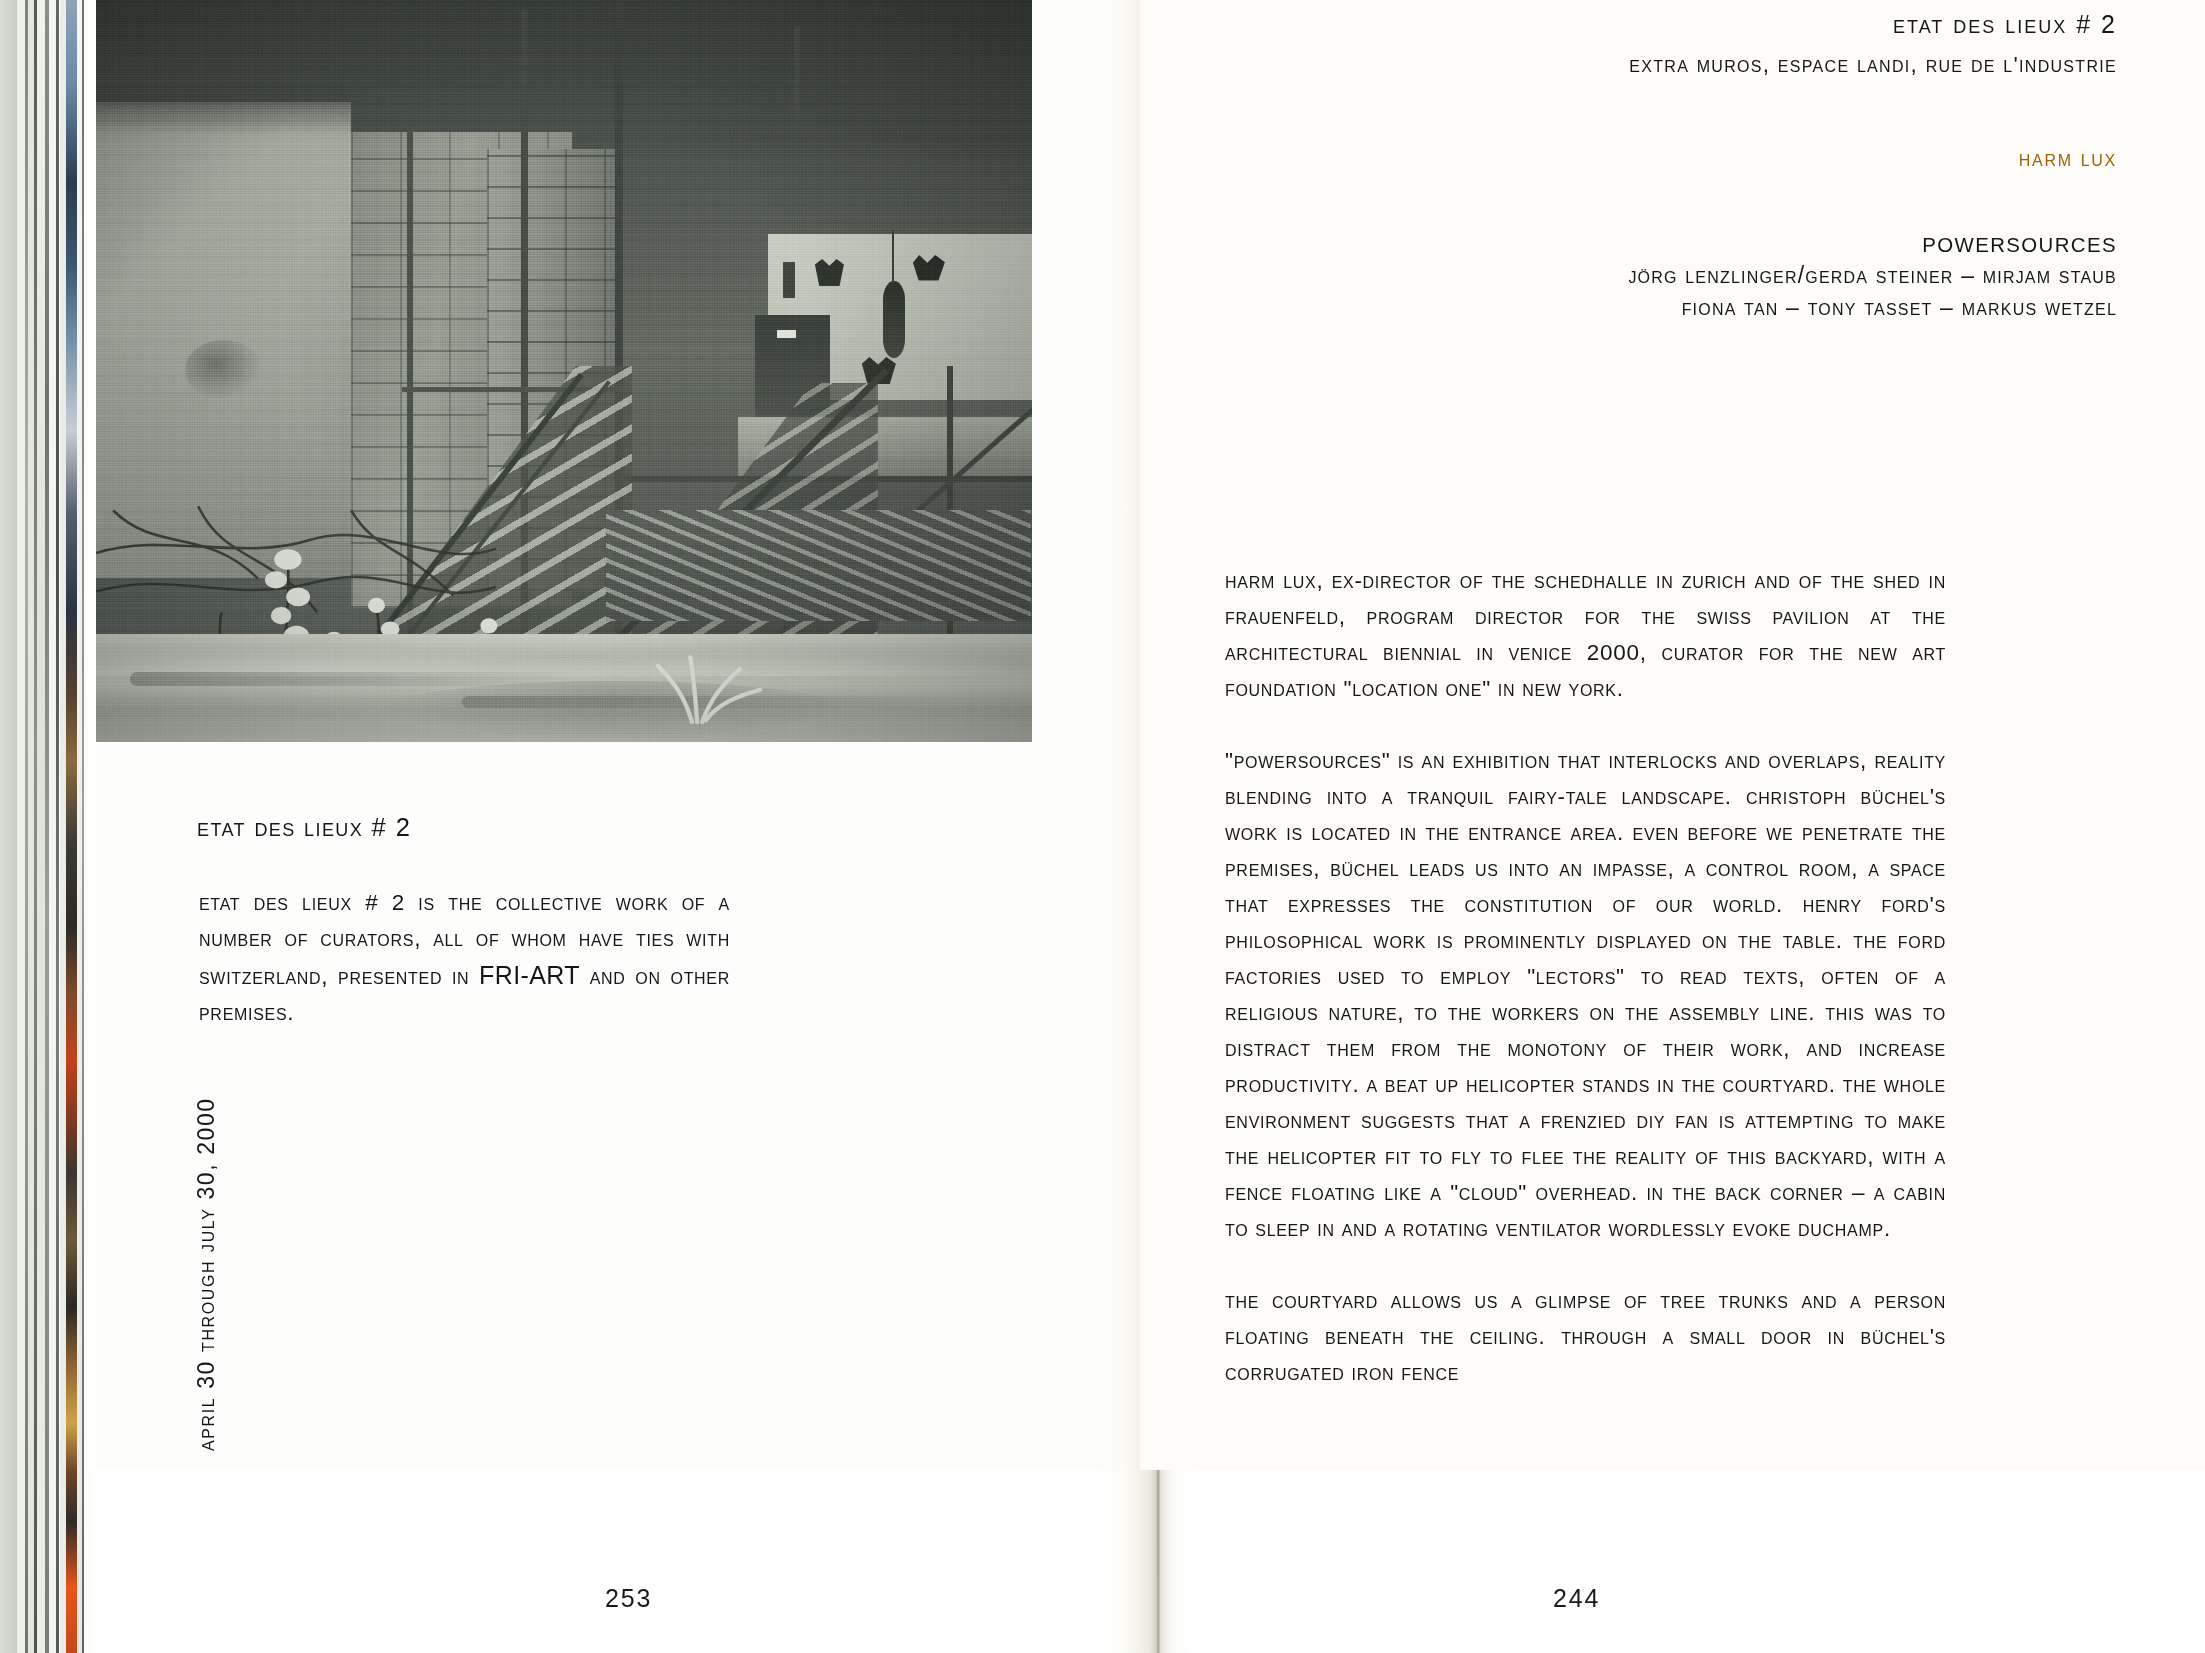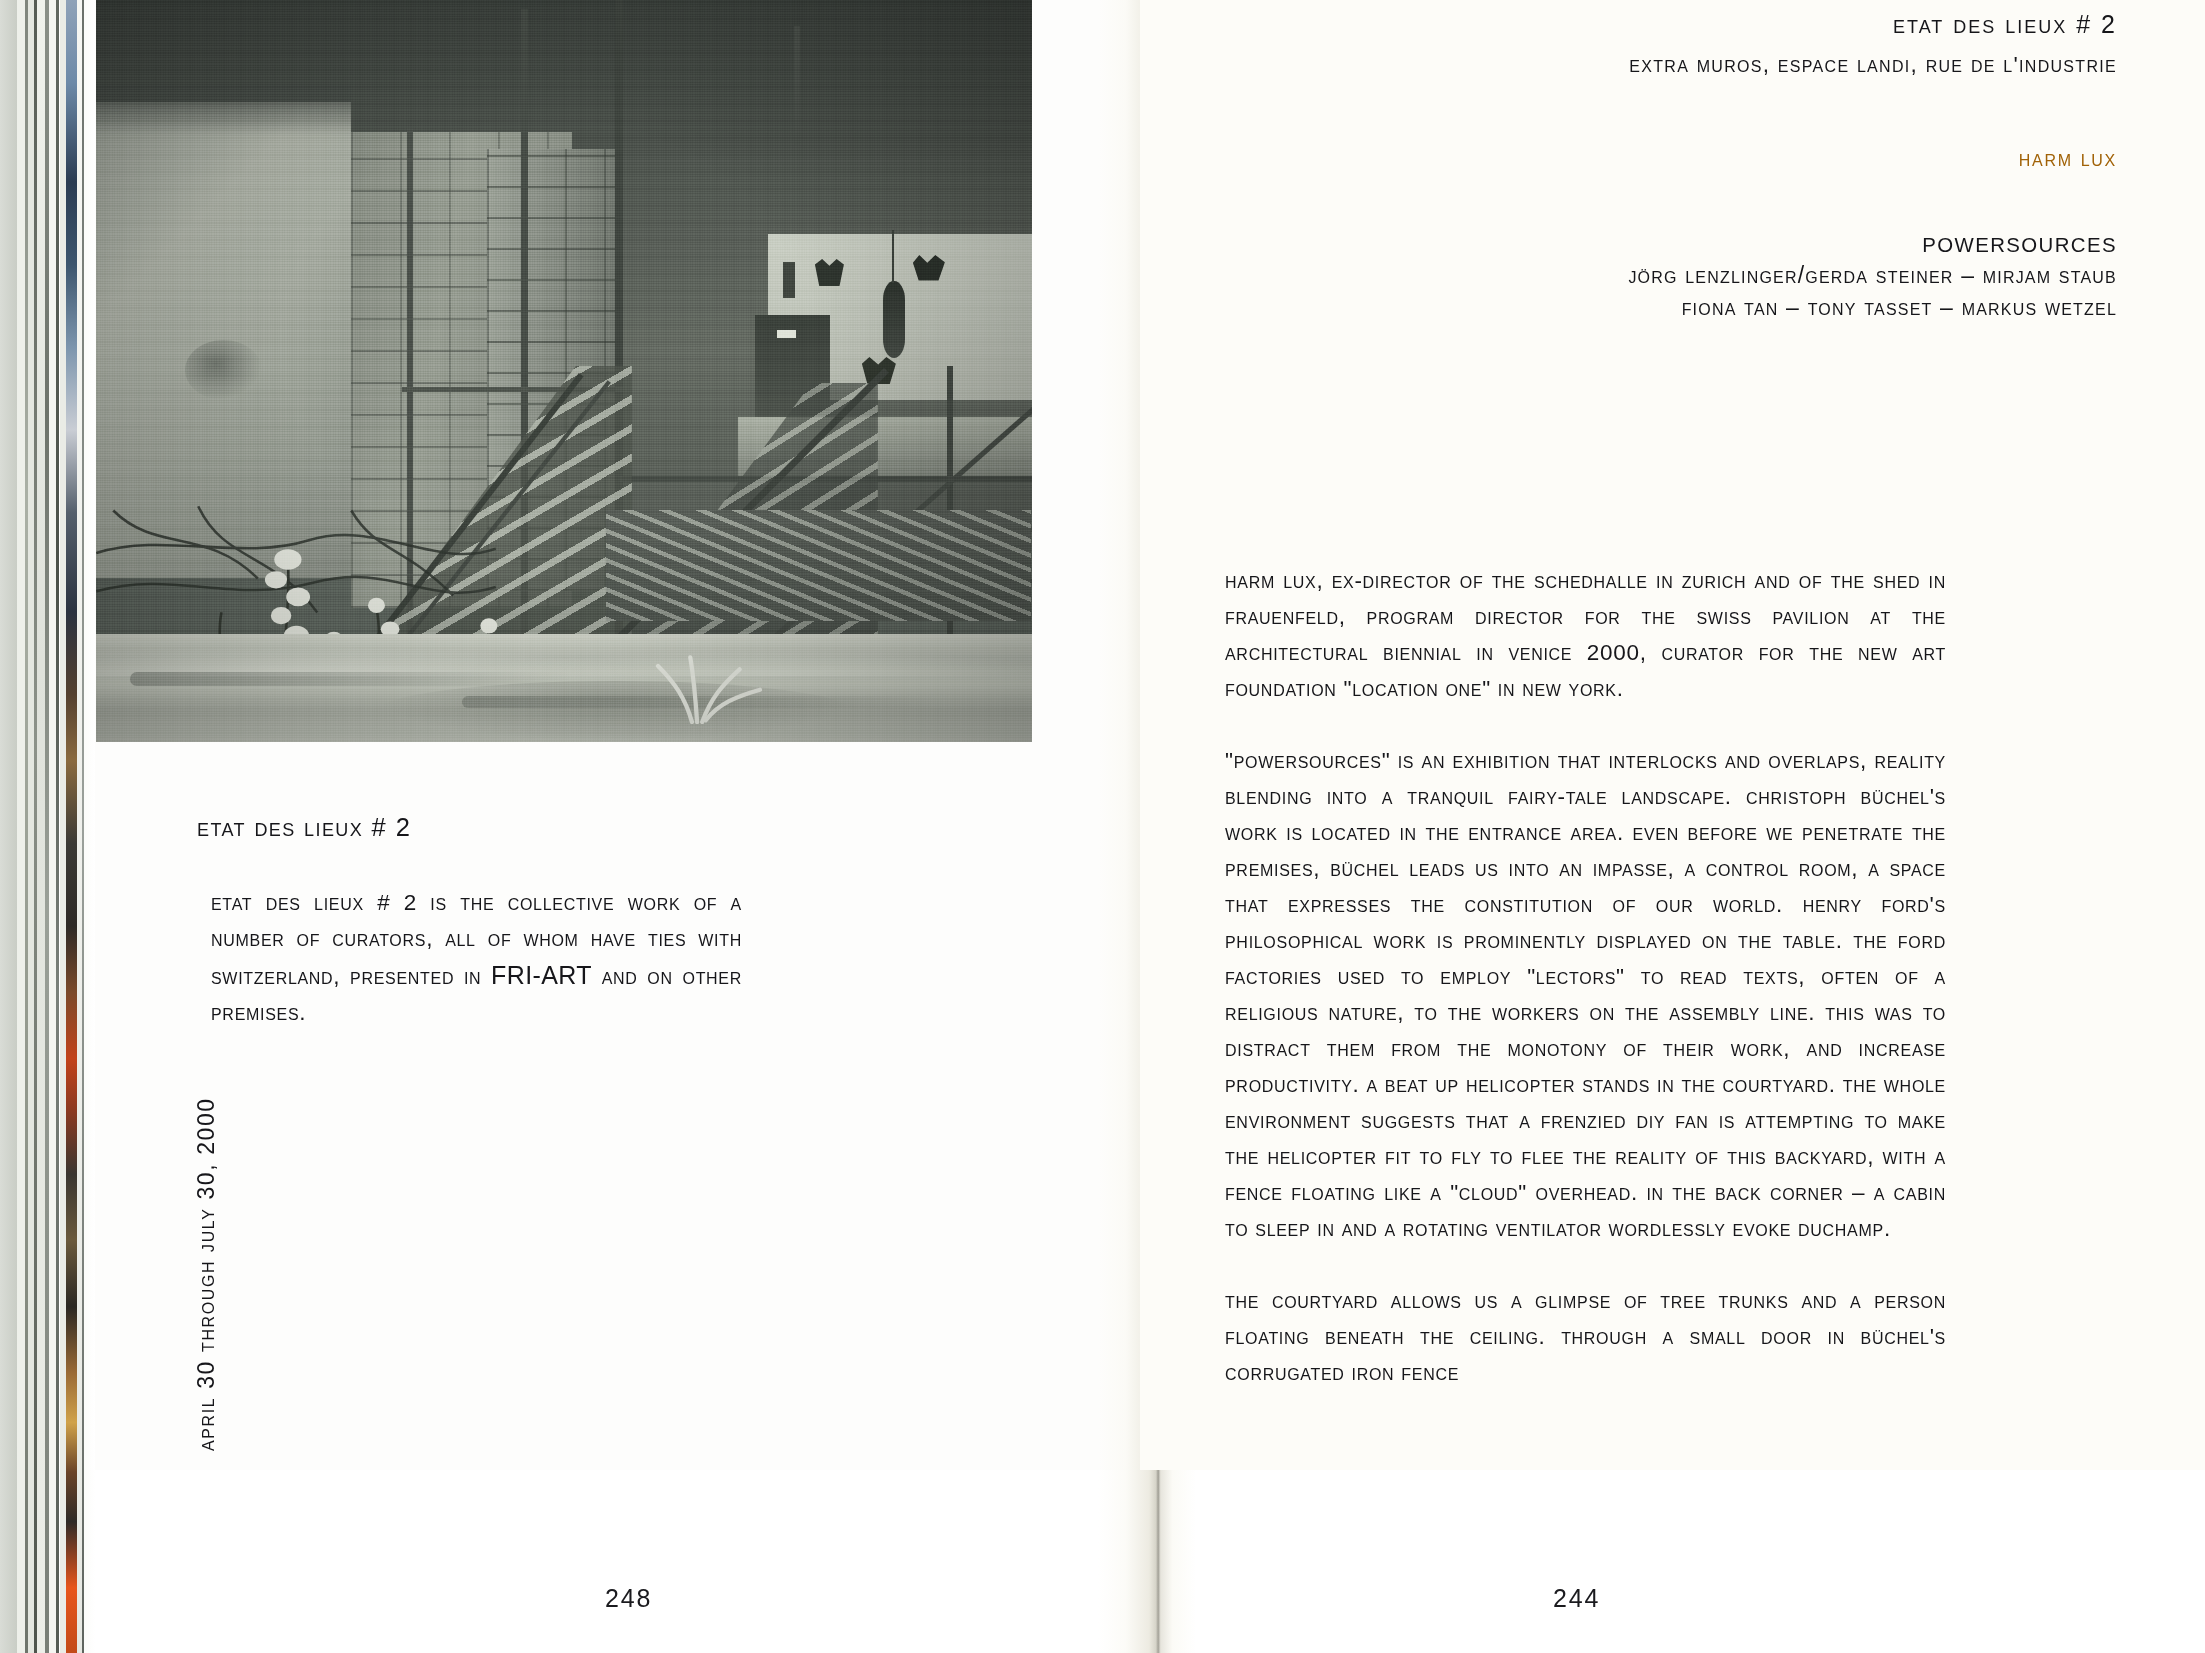--- a/index.html
+++ b/index.html
@@ -119,21 +119,21 @@
   
   .lp-heading {
     position: absolute;
     left: 102px; top: 813px;
     font-size: 25.5px;
     letter-spacing: 1.4px;
     color: #16161a;
   }
   .lp-para {
     position: absolute;
-    left: 116px; top: 885px;
+    left: 104px; top: 885px;
     width: 531px;
   }
 
   .vert-date {
     position: absolute;
     left: -101px;
     top: 1225px;
     width: 425px;
     transform: rotate(-90deg);
     transform-origin: 50% 50%;
@@ -404,21 +404,21 @@
     </div>
 
     <div class="lp-heading smallcaps">Etat des lieux # 2</div>
 
     <div class="lp-para body-text">
       <p><span class="smallcaps">Etat des lieux # 2 is the collective work of a number of curators, all of whom have ties with Switzerland, presented in </span><span class="hl-bigcaps nowrap">FRI-ART</span><span class="smallcaps"> and on other premises.</span></p>
     </div>
 
     <div class="vert-date smallcaps">April 30 through July 30, 2000</div>
 
-    <div class="folio folio-left">248</div>
+    <div class="folio folio-left">253</div>
   </div>
 
   <div class="gutter"></div>
   <div class="gutter-line"></div>
 
   <div class="page page-right">
 
     <div class="rp-head">
       <div class="rp-title smallcaps">Etat des lieux # 2</div>
       <div class="rp-sub smallcaps">Extra muros, Espace Landi, Rue de l'Industrie</div>

